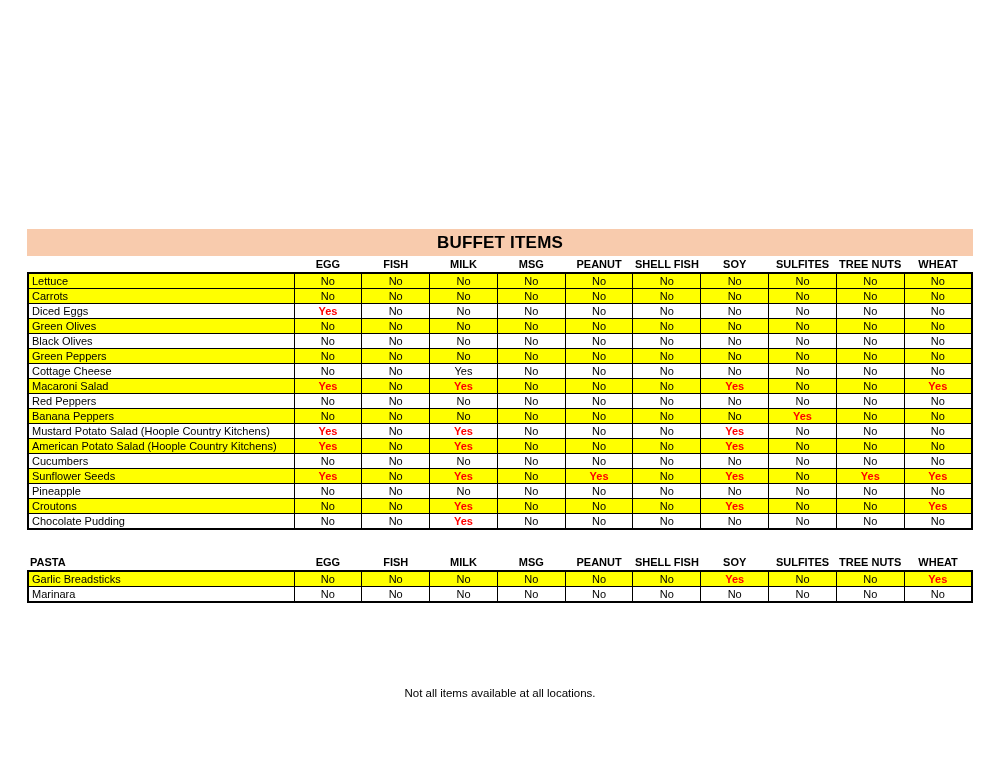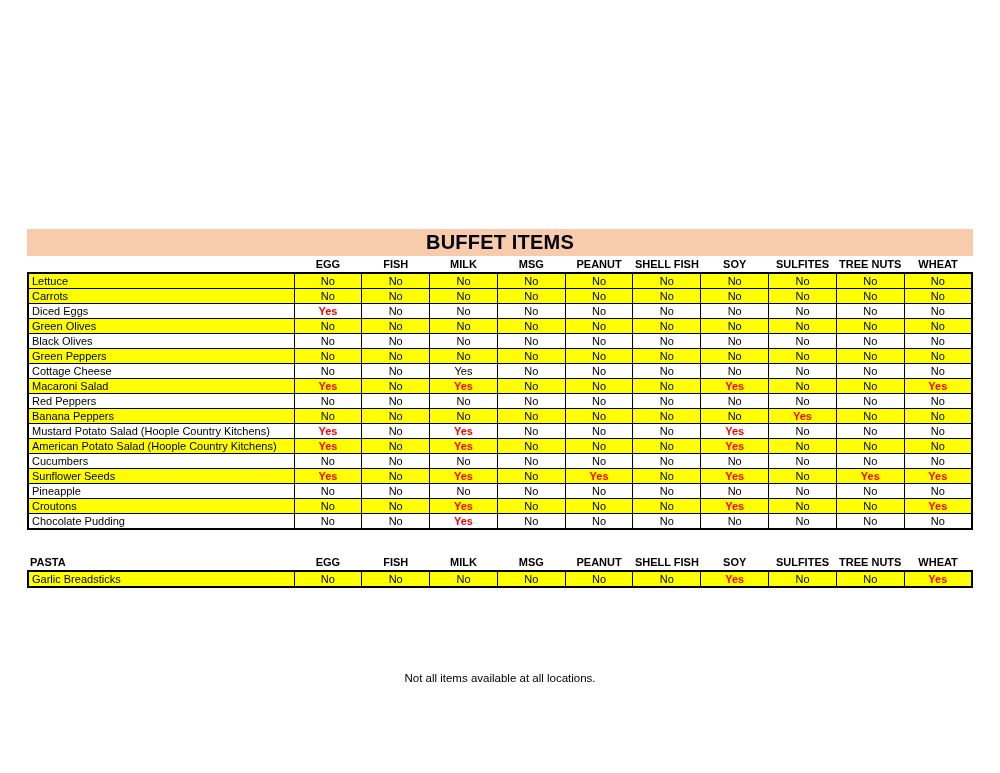--- a/index.html
+++ b/index.html
@@ -4,21 +4,21 @@
 <style>
   * { margin: 0; padding: 0; box-sizing: border-box; }
   html, body { width: 1000px; height: 773px; background: #ffffff; overflow: hidden; }
   body { font-family: "Liberation Sans", sans-serif; color: #000; }
   .sheet { position: relative; width: 1000px; height: 773px; background: #fff; }
   .content { position: absolute; left: 27px; top: 229px; width: 946px; }
 
   .title-bar {
     width: 100%; height: 27px; line-height: 27px;
     background: var(--title-bg, #F8CBAD);
-    font-size: 20px; font-weight: bold; text-align: center;
+    font-size: 17px; font-weight: bold; text-align: center;
     letter-spacing: 0.2px;
   }
 
   table.allergen {
     width: 100%; border-collapse: collapse; table-layout: fixed; border-radius: 11px;
   }
   col.c-item { width: 266px; }
 
   table.allergen thead th {
     height: 17px; font-size: 11px; font-weight: bold;
@@ -347,18 +347,31 @@
             <td>No</td>
             <td>No</td>
             <td>No</td>
             <td>No</td>
             <td>No</td>
             <td class="yes">Yes</td>
             <td>No</td>
             <td>No</td>
             <td class="yes">Yes</td>
           </tr>
+          <tr>
+            <td class="item">Marinara</td>
+            <td>No</td>
+            <td>No</td>
+            <td>No</td>
+            <td>No</td>
+            <td>No</td>
+            <td>No</td>
+            <td>No</td>
+            <td>No</td>
+            <td>No</td>
+            <td>No</td>
+          </tr>
         </tbody>
     </table>
 
     <div class="footer">Not all items available at all locations.</div>
   </div>
 </div>
 
 </body></html>

